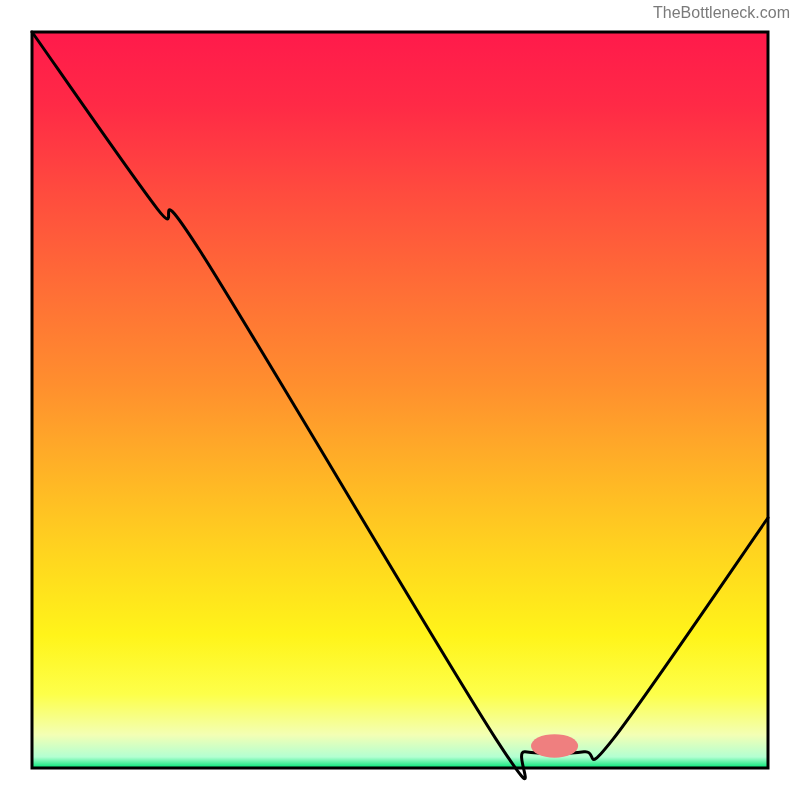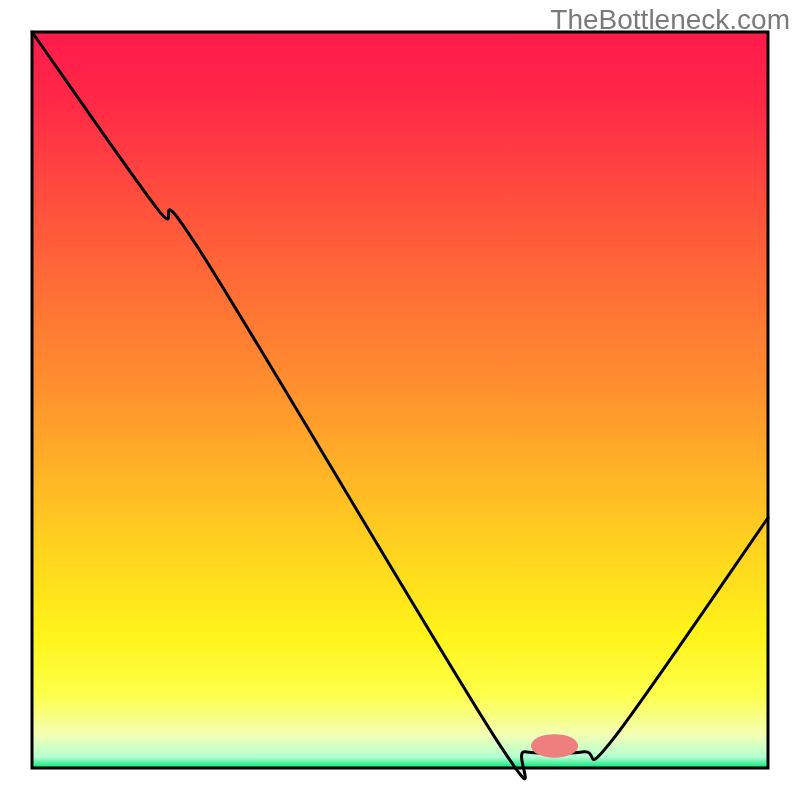--- a/index.html
+++ b/index.html
@@ -13,21 +13,21 @@
   .chart-container {
     position: relative;
     width: 800px;
     height: 800px;
   }
   .watermark {
     position: absolute;
     top: 4px;
     right: 10px;
     font-family: Arial, Helvetica, sans-serif;
-    font-size: 28px;
+    font-size: 16px;
     color: #7a7a7a;
     z-index: 10;
   }
   svg.plot {
     position: absolute;
     top: 0;
     left: 0;
   }
 </style>
 </head>

